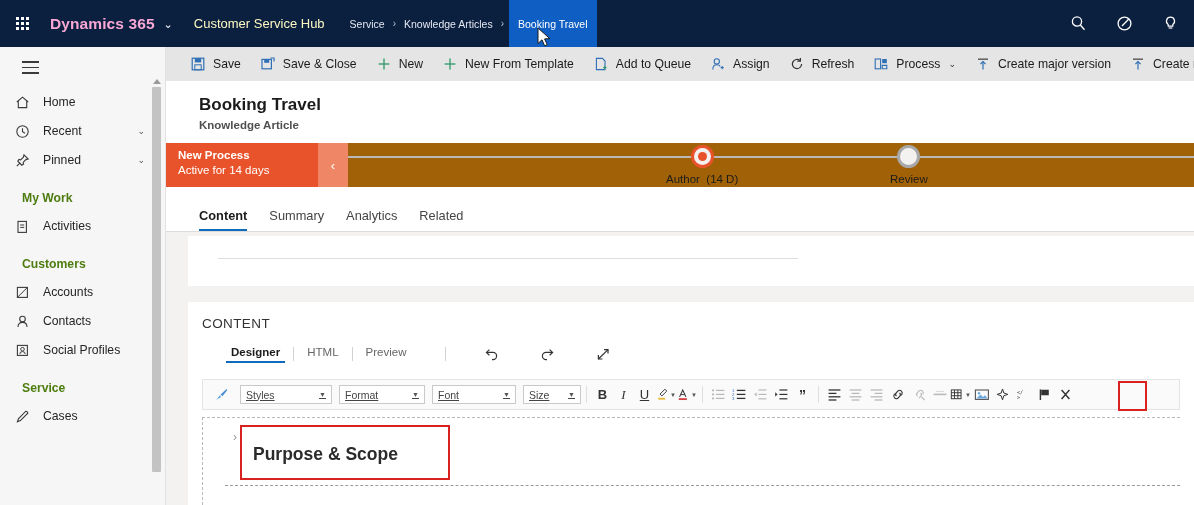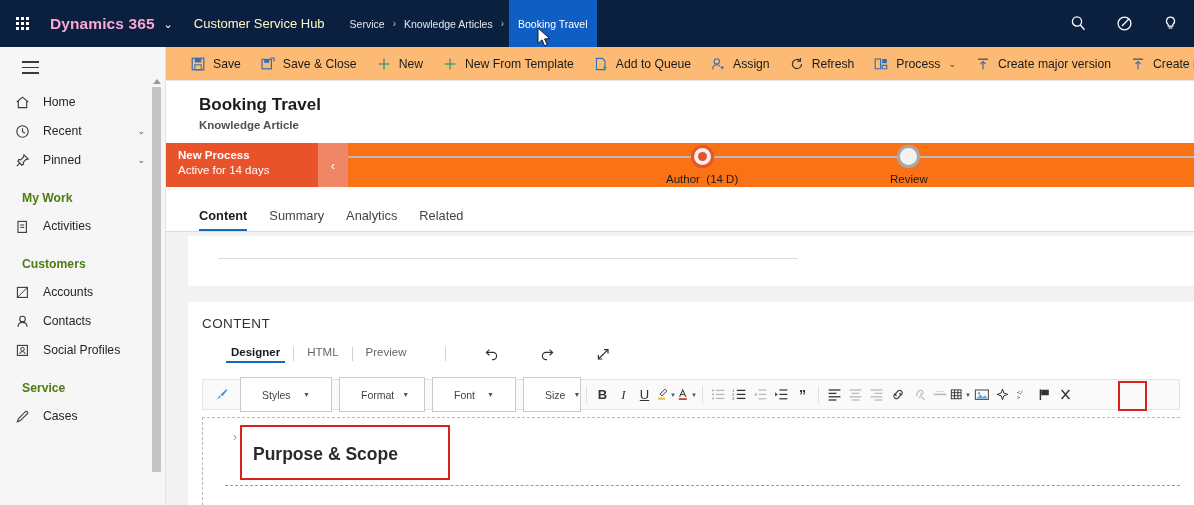--- a/index.html
+++ b/index.html
@@ -50,34 +50,34 @@
   .nav-ico { width: 17px; height: 17px; display: flex; align-items: center; justify-content: center; flex: 0 0 17px; }
   .grp-hdr { font-size: 12.2px; font-weight: bold; color: #4d7c0f; padding: 16px 0 7px 22px; }
   .sb-track { position: absolute; right: 4px; top: 32px; width: 9px; height: 420px; }
   .sb-up { width: 0; height: 0; border-left: 4px solid transparent; border-right: 4px solid transparent;
            border-bottom: 5px solid #9a9a9a; margin: 0 auto 3px; }
   .sb-thumb { width: 9px; height: 385px; background: #c3c3c3; border-radius: 1px; cursor: pointer; }
 
   
   .cmdbar {
     position: absolute; left: 166px; top: 47px; width: 1028px; height: 34px;
-    background: #fdba74; border-bottom: 1px solid #e6e6e6; display: flex; align-items: center;
+    background: #e5e5e5; border-bottom: 1px solid #e6e6e6; display: flex; align-items: center;
     padding-left: 24px; overflow: hidden; white-space: nowrap;
   }
   .cmd { display: inline-flex; align-items: center; font-size: 12.2px; color: #1b1b1b; margin-right: 19px; cursor: pointer; }
   .cmd .ci { width: 16px; height: 16px; margin-right: 7px; display: inline-flex; align-items: center; justify-content: center; }
   .cmd .cchev { margin-left: 8px; font-size: 9px; color: #333; }
 
   
   .rec-head { position: absolute; left: 166px; top: 81px; width: 1028px; height: 62px; background: #fff; padding: 14px 0 0 33px; }
   .rec-title { font-size: 17px; font-weight: bold; color: #1b1b1b; }
   .rec-sub { font-size: 11.5px; color: #505050; margin-top: 4px; font-weight: bold; }
 
   
-  .bpf { position: absolute; left: 166px; top: 143px; width: 1028px; height: 44px; background: #f97316; }
+  .bpf { position: absolute; left: 166px; top: 143px; width: 1028px; height: 44px; background: #a16207; }
   .bpf-stage-active {
     position: absolute; left: 0; top: 0; width: 152px; height: 44px;
     background: #e8532b; color: #fff; padding: 5px 0 0 12px;
   }
   .bpf-stage-active .t1 { font-size: 11.5px; font-weight: bold; line-height: 15px; }
   .bpf-stage-active .t2 { font-size: 11.5px; line-height: 15px; }
   .bpf-back {
     position: absolute; left: 152px; top: 0; width: 30px; height: 44px;
     background: #ef8666; color: #fff; display: flex; align-items: center; justify-content: center;
     font-size: 13px; cursor: pointer;
@@ -114,22 +114,22 @@
   .ed-tab.active::after { content: ""; position: absolute; left: 8px; right: 8px; bottom: 0; height: 2px; background: #0f6cbd; }
   .ed-div { width: 1px; height: 14px; background: #d2d2d2; }
   .ed-act { margin-left: 34px; cursor: pointer; display: inline-flex; align-items: center; justify-content: center; width: 22px; height: 18px; }
 
   .fmt-bar {
     position: absolute; left: 14px; top: 77px; width: 978px; height: 31px;
     background: #fafafa; border: 1px solid #e4e4e4; display: flex; align-items: center; padding-left: 6px;
   }
   .fmt-brush { width: 24px; display: flex; align-items: center; justify-content: center; cursor: pointer; }
   .ddl {
-    height: 35px; border: 1px solid #c9c9c9; background: #fff; display: inline-flex; align-items: center;
-    justify-content: space-between; font-size: 10.5px; color: #444; padding: 0 21px; margin-left: 7px; cursor: pointer;
+    height: 19px; border: 1px solid #c9c9c9; background: #fff; display: inline-flex; align-items: center;
+    justify-content: space-between; font-size: 10.5px; color: #444; padding: 0 5px; margin-left: 7px; cursor: pointer; text-decoration: underline;
   }
   .ddl .car { font-size: 7px; color: #555; margin-left: 8px; }
   .fsep { width: 1px; height: 17px; background: #e0e0e0; margin: 0 5px; }
   .fbtn { width: 21px; height: 21px; display: inline-flex; align-items: center; justify-content: center;
           font-size: 12px; color: #333; cursor: pointer; position: relative; flex: 0 0 auto; }
   .fbtn.dim { opacity: .32; }
   .fbtn .mini { font-size: 6px; margin-left: 1px; color: #555; }
 
   .hl-box { position: absolute; border: 2.5px solid #d7221f; pointer-events: none; }
 

